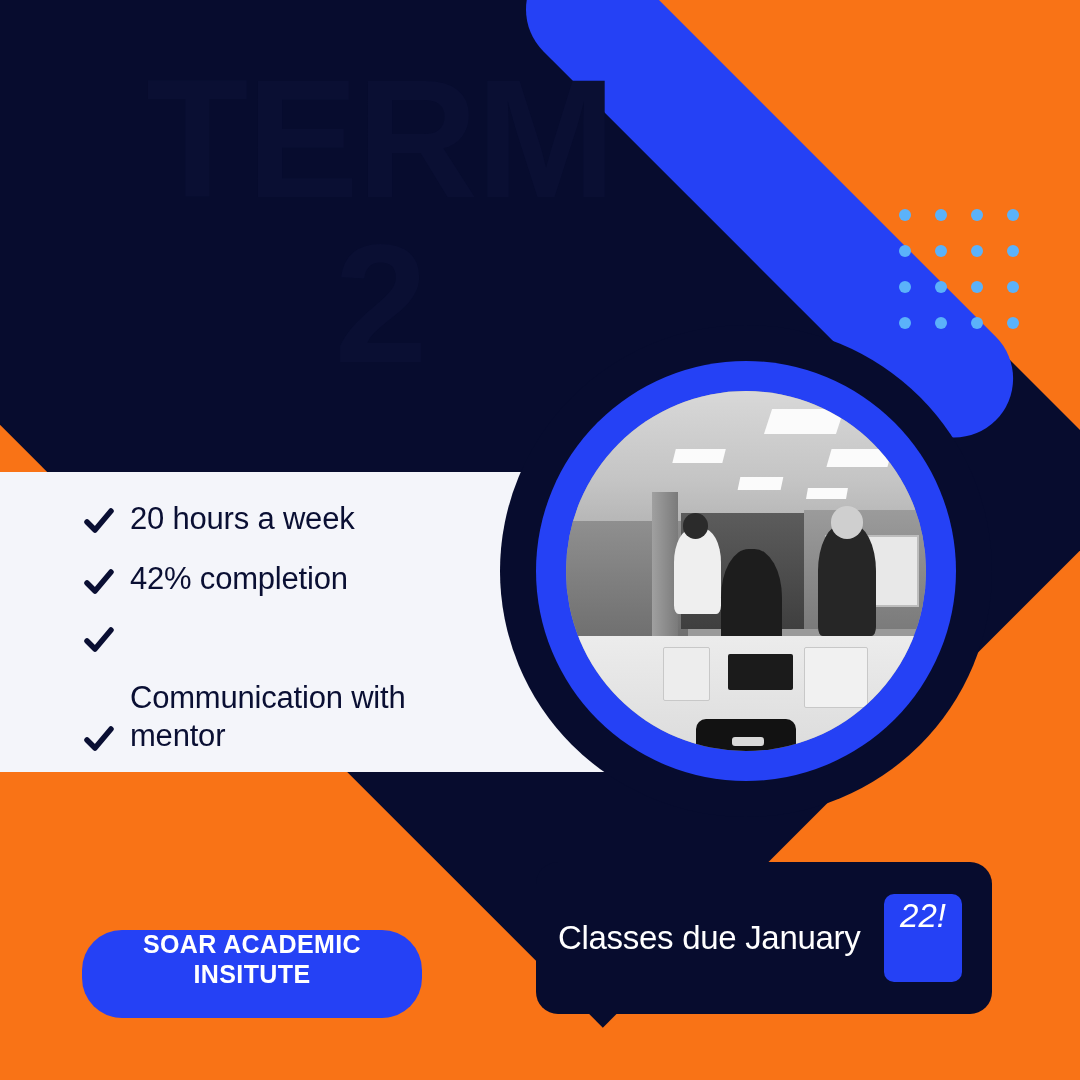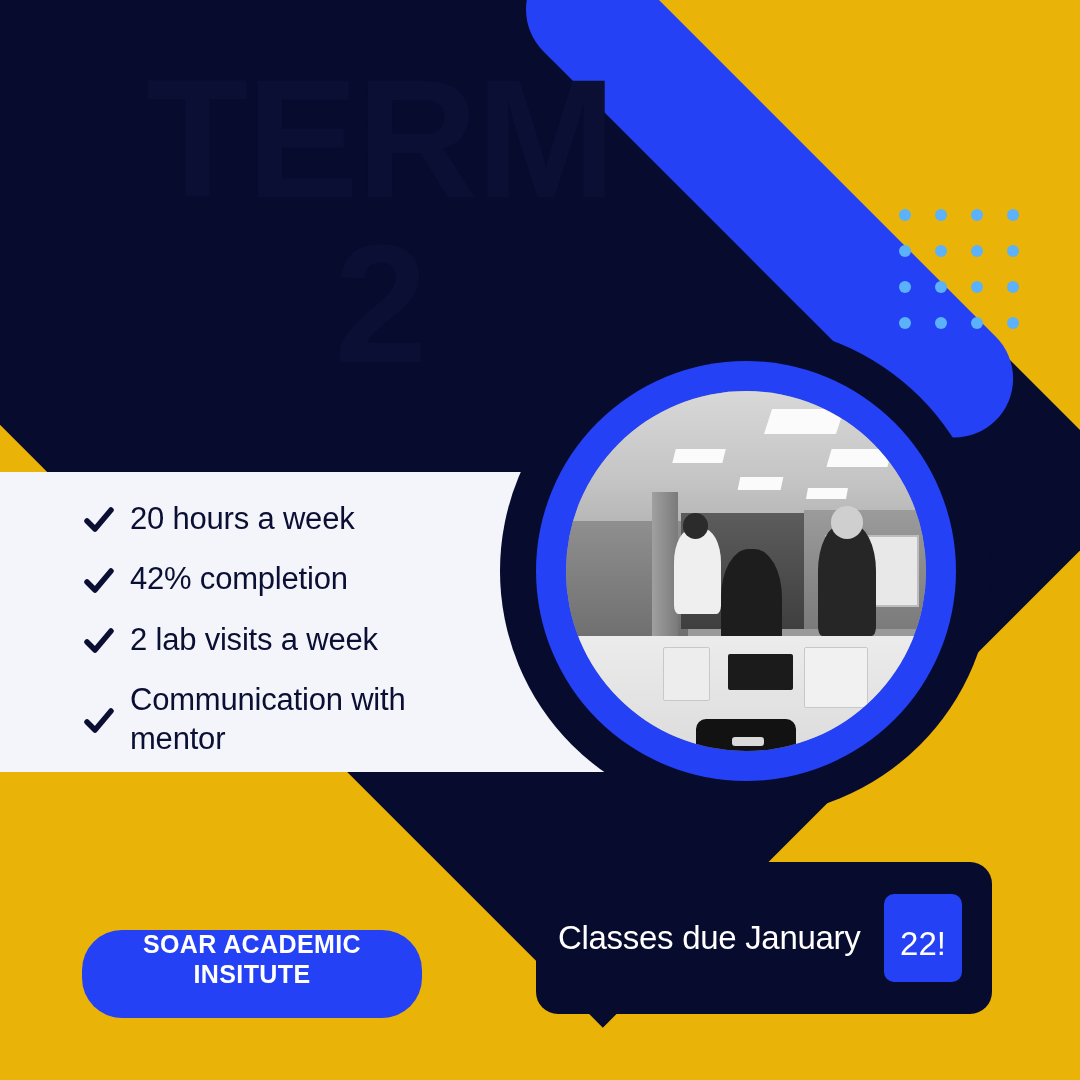--- a/index.html
+++ b/index.html
@@ -7,21 +7,21 @@
   html, body {
     width:1080px; height:1080px;
     background:#ffffff;
     font-family:"Liberation Sans", sans-serif;
     overflow:hidden;
   }
 
   #poster {
     position:relative;
     width:1080px; height:1080px;
-    background:#eab308;
+    background:#f97316;
     overflow:hidden;
   }
 
   
 
   .corner-dot {
     position:absolute;
     top:-92px; left:-92px;
     width:184px; height:184px;
     border-radius:50%;
@@ -89,21 +89,21 @@
 
   .check-list {
     position:absolute;
     left:82px; top:500px;
     width:420px;
     z-index:7;
     list-style:none;
   }
   .check-item {
     display:flex;
-    align-items:center;
+    align-items:flex-end;
     margin-bottom:22px;
   }
   .check-item:last-child { margin-bottom:7px; }
   .check-mark {
     flex:0 0 auto;
     width:34px; height:34px;
     margin-right:14px;
     margin-top:2px;
   }
   .check-mark svg { display:block; }
@@ -225,26 +225,27 @@
   .due-highlight {
     position:absolute;
     left:348px; top:32px;
     width:78px; height:88px;
     border-radius:10px;
     background:#2541F5;
     z-index:1;
   }
   .due-day {
     position:absolute;
-    left:348px; top:48px;
+    left:348px; top:20px;
     width:78px; height:68px;
     display:flex; align-items:center; justify-content:center;
     color:#ffffff;
     font-size:33px;
     z-index:3;
+    font-style:italic;
   }
 </style>
 </head>
 <body>
 
 <div id="poster">
 
   <div class="corner-dot"></div>
   <div class="navy-band"></div>
   <div class="blue-stripe"></div>
@@ -291,21 +292,20 @@
           </svg>
       </span>
       <span class="check-label">42% completion</span>
     </li>
     <li class="check-item">
       <span class="check-mark">
         <svg width="34" height="34" viewBox="0 0 34 34">
             <path d="M5 18 L13 26 L29 7" fill="none" stroke="#0A0F33" stroke-width="5.5" stroke-linecap="round" stroke-linejoin="round"></path>
           </svg>
       </span>
-      <span class="check-label">2 lab visits a week</span>
     </li>
     <li class="check-item">
       <span class="check-mark">
         <svg width="34" height="34" viewBox="0 0 34 34">
             <path d="M5 18 L13 26 L29 7" fill="none" stroke="#0A0F33" stroke-width="5.5" stroke-linecap="round" stroke-linejoin="round"></path>
           </svg>
       </span>
       <span class="check-label">Communication with mentor</span>
     </li>
   </ul>

